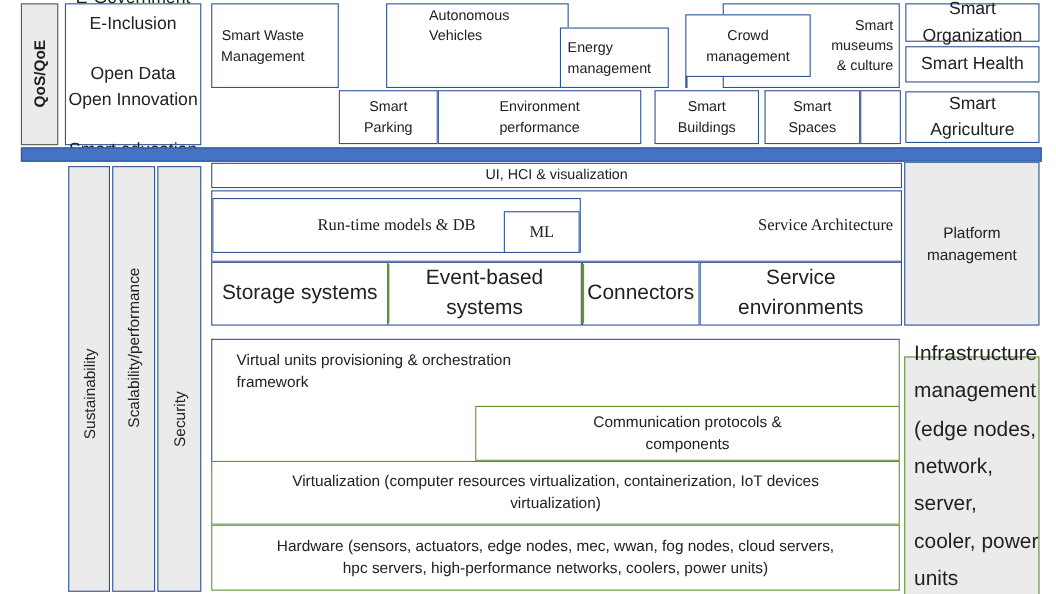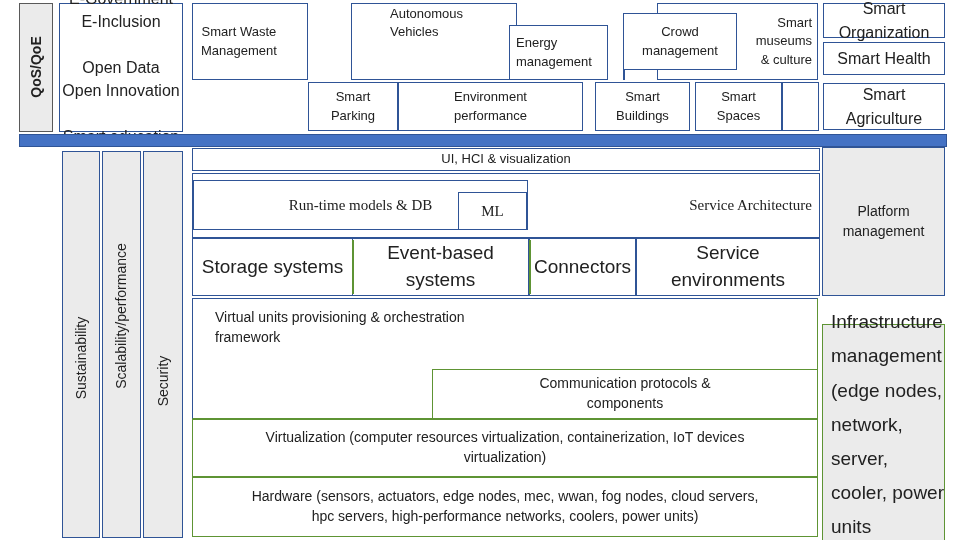--- a/index.html
+++ b/index.html
@@ -18,21 +18,21 @@
     position:absolute;box-sizing:border-box;border:1.5px solid var(--blue);
     background:#fff;display:flex;align-items:center;justify-content:center;
     text-align:center;white-space:pre-line;font-size:13px;line-height:1.4;
   }
   .noborder{border:none;background:transparent;}
   .g{border-color:var(--green);}
   .gtl{border-color:var(--green);border-top-color:var(--blue);border-left-color:var(--blue);}
   .grayfill{background:var(--gray);}
   .alignL{justify-content:flex-start;text-align:left;}
   .alignR{justify-content:flex-end;text-align:right;}
-  .alignT{align-items:flex-start;}
+  .alignT{align-items:flex-start;margin-top:10px;}
   .f12{font-size:16px;line-height:1.44;}
   .f135{font-size:19px;}
   .f14{font-size:14px;}
   .f15{font-size:15px;font-family:Liberation Serif, serif;}
   .vlabel{
     position:absolute;white-space:nowrap;font-size:14px;
     transform:translate(-50%,-50%) rotate(-90deg);
   }
   .stub{position:absolute;width:1.5px;background:var(--blue);}
   .vdiv{position:absolute;width:2.5px;background:var(--green);}

